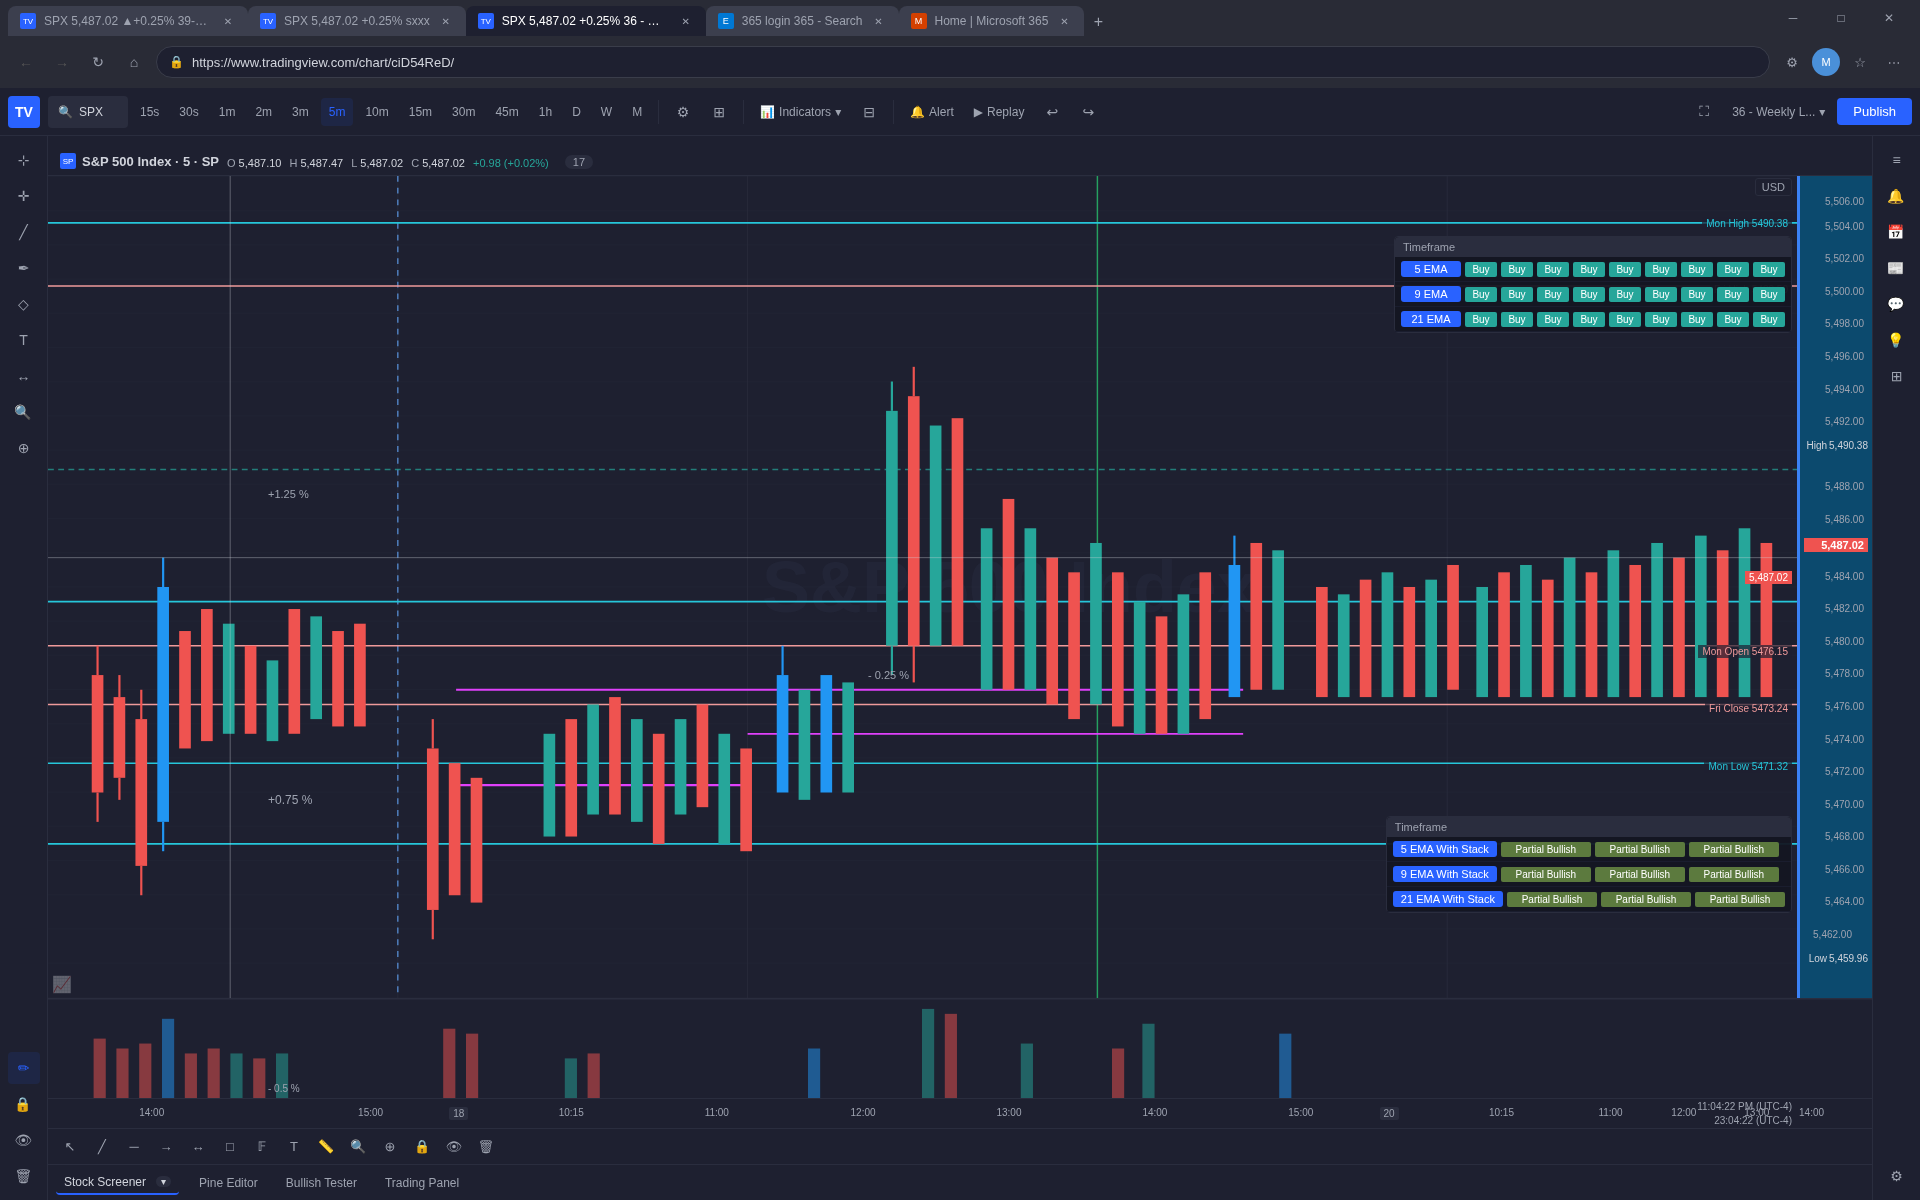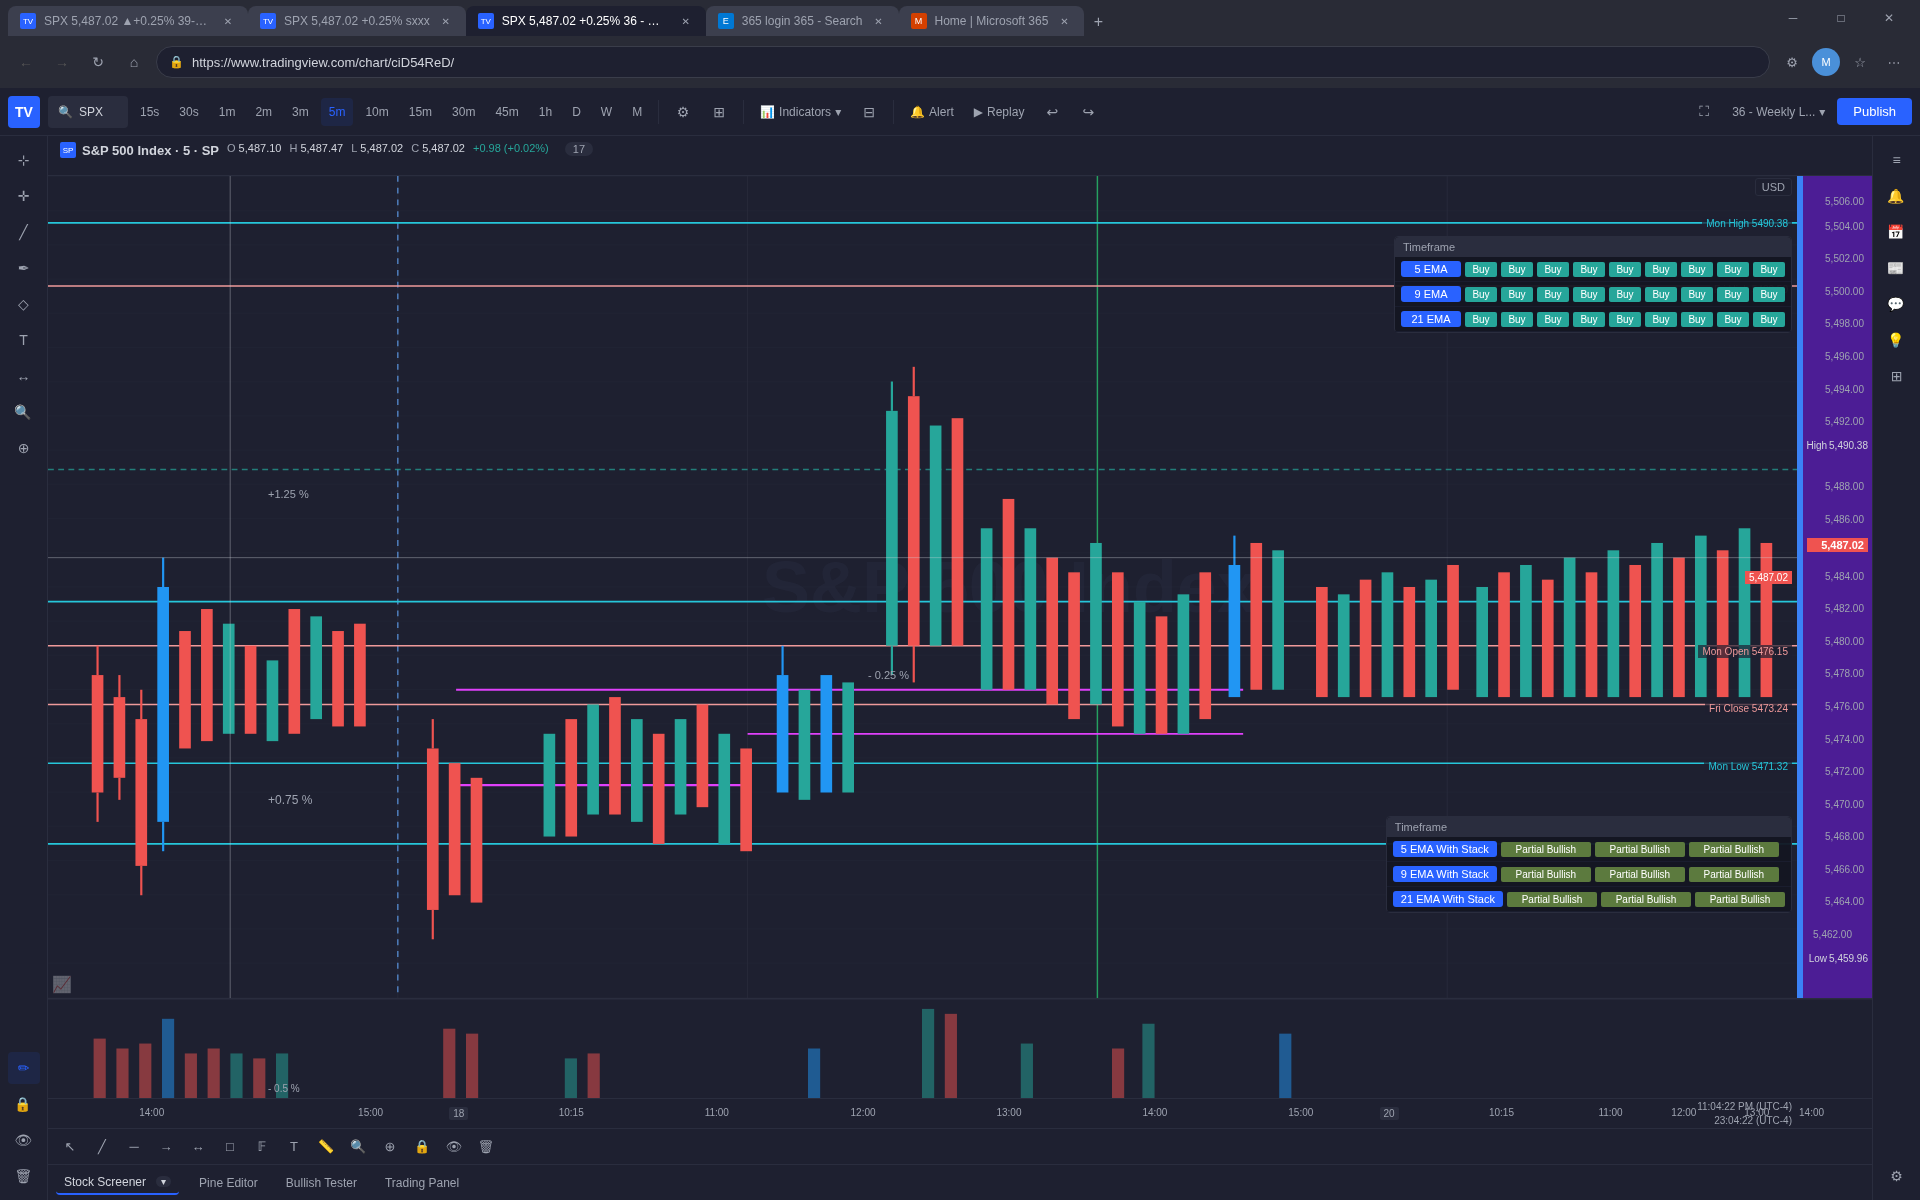--- a/index.html
+++ b/index.html
@@ -45,21 +45,21 @@
     
     .tv-left-sidebar { width: 48px; background: #1e2030; border-right: 1px solid #2a2d3e; display: flex; flex-direction: column; align-items: center; padding: 8px 0; gap: 4px; }
     .sidebar-icon { width: 32px; height: 32px; display: flex; align-items: center; justify-content: center; cursor: pointer; border-radius: 4px; color: #9ea3b0; font-size: 14px; }
     .sidebar-icon.active { color: #2962ff; background: rgba(41,98,255,0.1); }
     .sidebar-spacer { flex: 1; }
 
     
     .chart-area { flex: 1; display: flex; flex-direction: column; position: relative; background: #1e2030; overflow: hidden; }
 
     
-    .chart-header { display: flex; align-items: flex-start; padding: 6px 12px; gap: 8px; background: #1e2030; border-bottom: 1px solid #2a2d3e; min-height: 40px; }
+    .chart-header { display: flex; align-items: flex-end; padding: 6px 12px; gap: 8px; background: #1e2030; border-bottom: 1px solid #2a2d3e; min-height: 40px; }
     .symbol-info { display: flex; align-items: center; gap: 6px; }
     .tv-logo-small { width: 16px; height: 16px; background: #2962ff; border-radius: 2px; display: flex; align-items: center; justify-content: center; color: white; font-size: 8px; }
     .symbol-name { font-size: 13px; font-weight: bold; color: #d1d4dc; }
     .ohlc-data { display: flex; gap: 8px; font-size: 11px; }
     .ohlc-item { display: flex; gap: 3px; }
     .ohlc-label { color: #9ea3b0; }
     .ohlc-value { color: #d1d4dc; }
     .ohlc-value.green { color: #26a69a; }
 
     
@@ -404,21 +404,21 @@
           <rect x="1115" y="260" width="8" height="95" fill="#ef5350"></rect>
           <rect x="1130" y="245" width="8" height="110" fill="#26a69a"></rect>
           <rect x="1145" y="255" width="8" height="100" fill="#ef5350"></rect>
           <rect x="1160" y="240" width="8" height="115" fill="#26a69a"></rect>
           <rect x="1175" y="250" width="8" height="105" fill="#ef5350"></rect>
 
           <line x1="125" y1="0" x2="125" y2="560" stroke="#d1d4dc" stroke-width="0.5" opacity="0.5"></line>
           <line x1="0" y1="260" x2="1200" y2="260" stroke="#d1d4dc" stroke-width="0.5" opacity="0.5"></line>
         </svg>
 
-        <div class="price-axis" style="position:absolute;right:0;top:0;bottom:0;width:75px;background:#4c1d95;border-left:6px solid #3b82f6;">
+        <div class="price-axis" style="position:absolute;right:0;top:0;bottom:0;width:75px;background:#0c4a6e;border-left:3px solid #3b82f6;">
           <div style="position:relative;height:100%;font-size:10px;color:#9ea3b0;">
             <span style="position:absolute;top:2%;right:4px;">5,506.00</span>
             <span style="position:absolute;top:5%;right:4px;">5,504.00</span>
             <span style="position:absolute;top:9%;right:4px;">5,502.00</span>
             <span style="position:absolute;top:13%;right:4px;">5,500.00</span>
             <span style="position:absolute;top:17%;right:4px;">5,498.00</span>
             <span style="position:absolute;top:21%;right:4px;">5,496.00</span>
             <span style="position:absolute;top:25%;right:4px;">5,494.00</span>
             <span style="position:absolute;top:29%;right:4px;">5,492.00</span>
 

